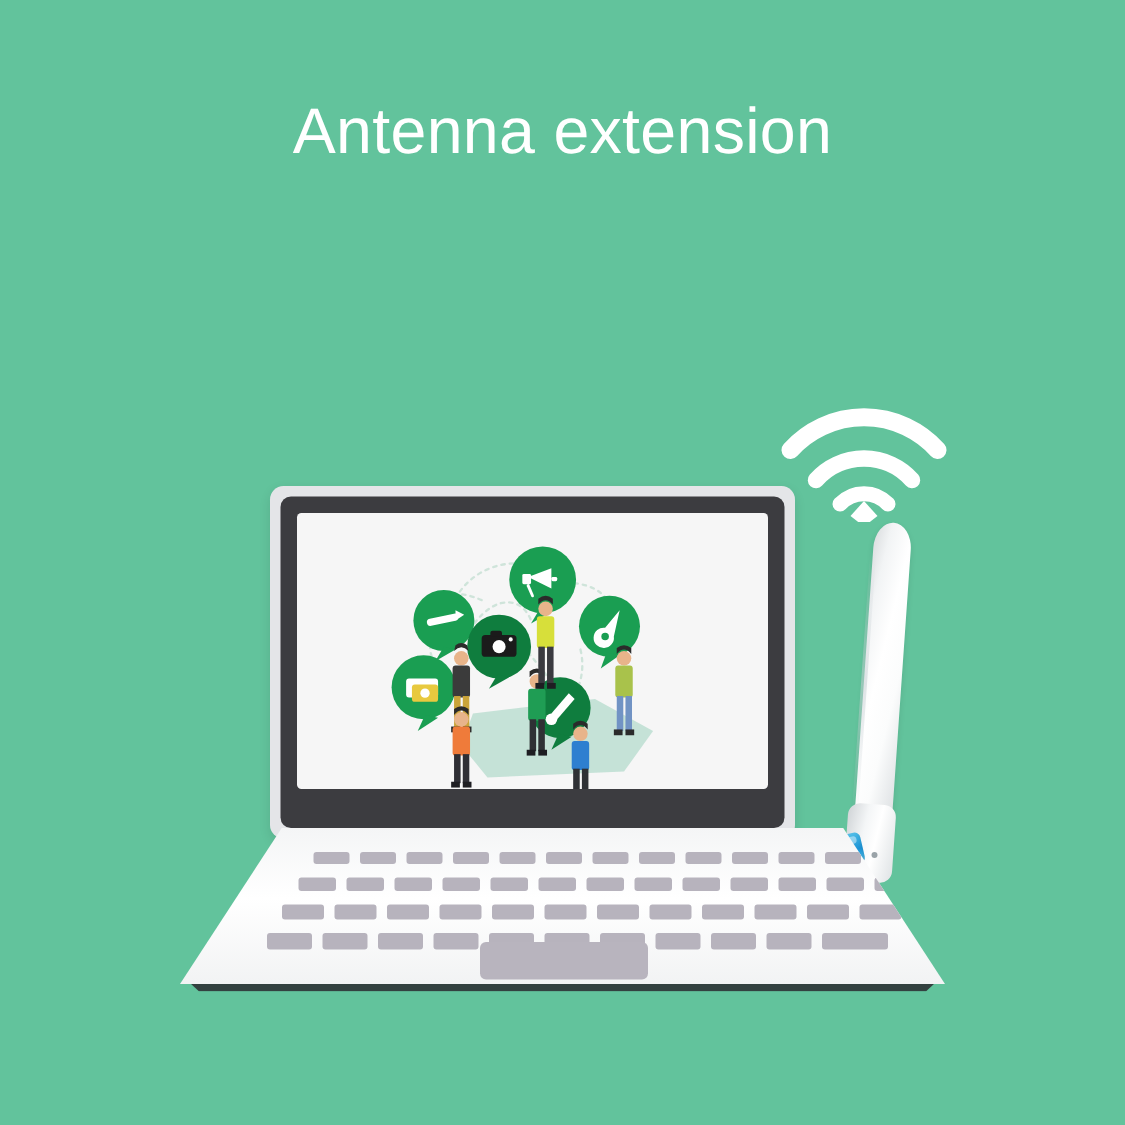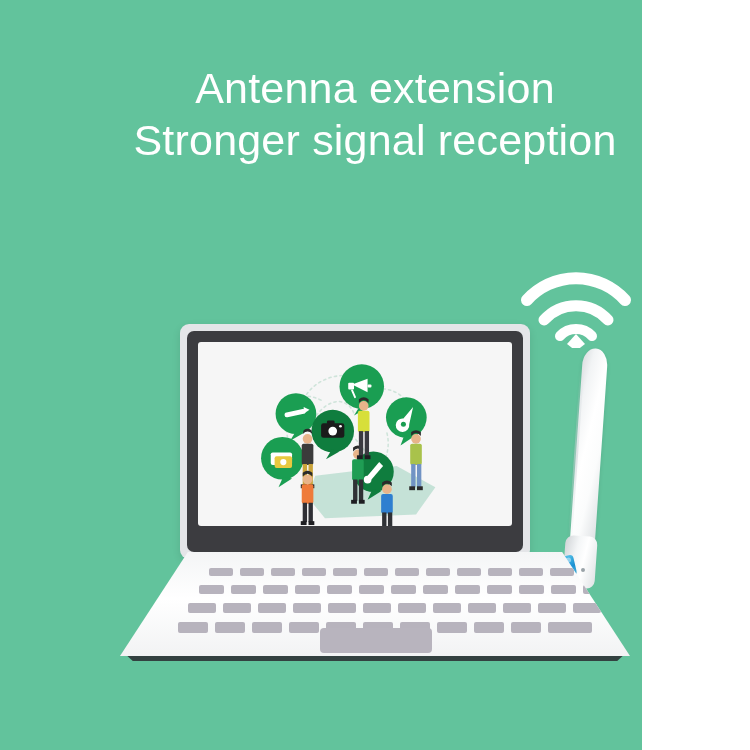--- a/index.html
+++ b/index.html
@@ -3,21 +3,21 @@
 <meta charset="utf-8">
 <title>Antenna extension promo</title>
 <style>
   html, body {
     margin: 0;
     padding: 0;
     background: #ffffff;
   }
   #stage {
     position: relative;
-    width: 642px;
+    width: 750px;
     height: 750px;
     overflow: hidden;
     font-family: "Liberation Sans", sans-serif;
   }
   .bg {
     position: absolute;
     inset: 0;
     background: #62c39c;
   }
 
@@ -217,21 +217,20 @@
 </style>
 </head>
 <body>
 
 <div id="stage">
 
   <div class="bg"></div>
 
   <div class="headline">
     <span class="line">Antenna extension</span>
-    <span class="line">Stronger signal reception</span>
   </div>
 
   <div class="wifi">
     <svg viewBox="0 0 114 92" width="114" height="92" aria-hidden="true">
       <g fill="none" stroke="#ffffff" stroke-linecap="round">
         <path d="M8 44 A 66 66 0 0 1 106 44" stroke-width="12"></path>
         <path d="M25 64 A 43 43 0 0 1 89 64" stroke-width="11"></path>
         <path d="M41 80 A 22 22 0 0 1 73 80" stroke-width="10"></path>
       </g>
       <path d="M57 78 L66 88 L57 95 L48 88 Z" fill="#ffffff"></path>

